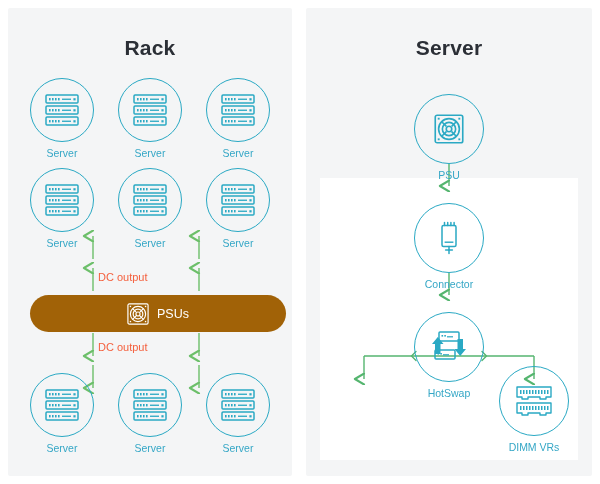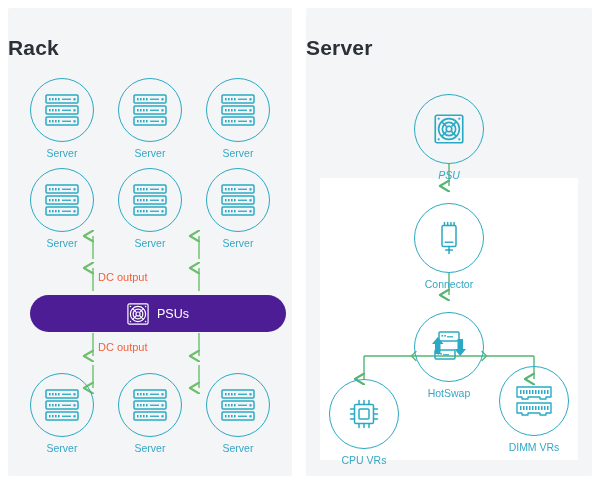--- a/index.html
+++ b/index.html
@@ -15,21 +15,21 @@
     position:absolute;
     background:#f4f5f6;
     border-radius:2px;
   }
   #panel-rack{left:8px;top:8px;width:284px;height:468px;}
   #panel-server{left:306px;top:8px;width:286px;height:468px;}
 
   .panel-title{
     position:absolute;
     left:0;right:0;
-    text-align:left;
+    text-align:center;
     font-size:21px;
     font-weight:bold;
     color:#2b2f36;
     letter-spacing:0.2px;
   }
   #rack-title{top:28px;}
   #server-title{top:28px;}
 
   .inner-white{
     position:absolute;
@@ -58,21 +58,21 @@
   .node.big{width:70px;}
   .node.big .circ{width:70px;height:70px;}
 
   svg{display:block;overflow:visible;}
 
   
   #psu-bar{
     position:absolute;
     left:22px;top:287px;
     width:256px;height:37px;
-    background:#4c1d95;
+    background:#a16207;
     border-radius:19px;
     display:flex;align-items:center;justify-content:center;
     gap:8px;
   }
   #psu-bar .psu-label{
     color:#ffffff;font-size:12.5px;
   }
 
   .dc-label{
     position:absolute;
@@ -457,21 +457,21 @@
         <path d="M58,348 L58,371" marker-end="url(#sh-dn)"></path>
         <path d="M228,348 L228,371" marker-end="url(#sh-dn)"></path>
       </g>
 
       <g fill="none" stroke="#55b56f" stroke-width="1.4" stroke-linecap="round" stroke-linejoin="round">
         <path d="M110,343.5 L105.5,348 L110,352.5"></path>
         <path d="M176,343.5 L180.5,348 L176,352.5"></path>
       </g>
     </svg>
 
-    <div class="node big" style="left:108px;top:86px;font-style:italic;">
+    <div class="node big" style="left:108px;top:86px;">
       <div class="circ">
         <svg width="30" height="30" viewBox="0 0 24 24">
           <g fill="none" stroke="#2aa9c4" stroke-width="1.3">
             <rect x="1" y="1" width="22" height="22" rx="1.5"></rect>
             <circle cx="12" cy="12" r="8.3"></circle>
             <circle cx="12" cy="12" r="5.3"></circle>
             <circle cx="12" cy="12" r="2.2"></circle>
             <path d="M6.2,6.2 L9.9,9.9 M17.8,6.2 L14.1,9.9 M6.2,17.8 L9.9,14.1 M17.8,17.8 L14.1,14.1"></path>
           </g>
           <g fill="#2aa9c4">
@@ -518,35 +518,20 @@
             <path d="M11,29 L11,32.5"></path>
           </g>
           <g fill="#2aa9c4">
             <rect x="6.6" y="20.5" width="8.8" height="1.4"></rect>
           </g>
         </svg>
       </div>
       <div class="cap">Connector</div>
     </div>
 
-    <div class="node big" style="left:23px;top:371px;">
-      <div class="circ">
-        <svg width="32" height="32" viewBox="0 0 32 32">
-          <g fill="none" stroke="#2aa9c4" stroke-width="1.5" stroke-linecap="round">
-            <rect x="6.5" y="6.5" width="19" height="19" rx="1.5"></rect>
-            <rect x="11" y="11" width="10" height="10" rx="1"></rect>
-            <path d="M11,6.5 L11,2.5 M16,6.5 L16,2.5 M21,6.5 L21,2.5"></path>
-            <path d="M11,25.5 L11,29.5 M16,25.5 L16,29.5 M21,25.5 L21,29.5"></path>
-            <path d="M6.5,11 L2.5,11 M6.5,16 L2.5,16 M6.5,21 L2.5,21"></path>
-            <path d="M25.5,11 L29.5,11 M25.5,16 L29.5,16 M25.5,21 L29.5,21"></path>
-          </g>
-        </svg>
-      </div>
-      <div class="cap">CPU VRs</div>
-    </div>
 
     <div class="node big" style="left:193px;top:358px;">
       <div class="circ">
         <svg width="36" height="30" viewBox="0 0 36 30">
           <g fill="none" stroke="#2aa9c4" stroke-width="1.4" stroke-linejoin="round">
             <path d="M1,1 L35,1 L35,11 L30,11 L30,13 L24,13 L24,11 L12,11 L12,13 L6,13 L6,11 L1,11 Z"></path>
             <path d="M1,17 L35,17 L35,27 L30,27 L30,29 L24,29 L24,27 L12,27 L12,29 L6,29 L6,27 L1,27 Z"></path>
           </g>
           <g fill="#2aa9c4">
             <rect x="4" y="4" width="1.5" height="4"></rect>

